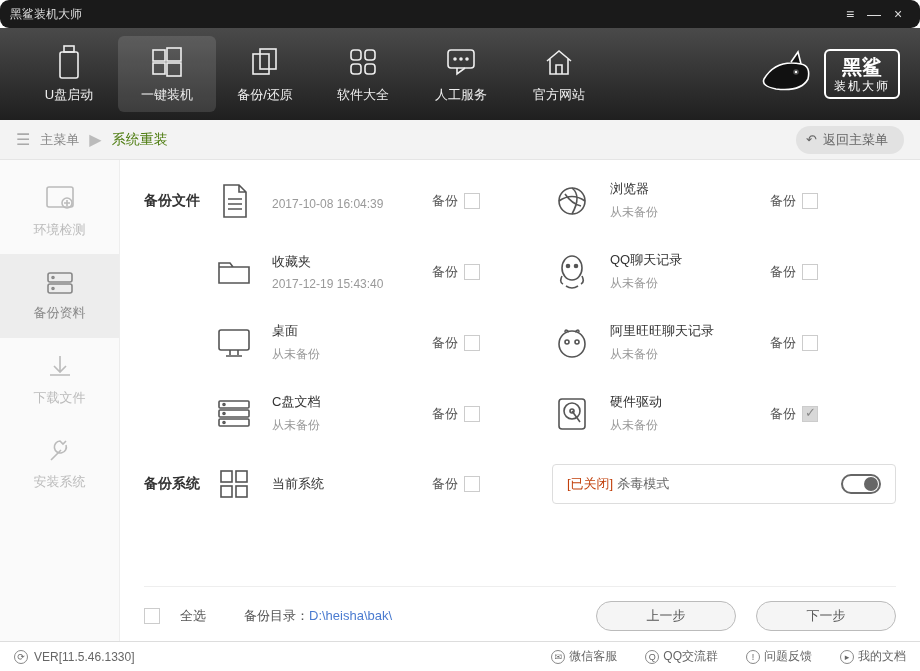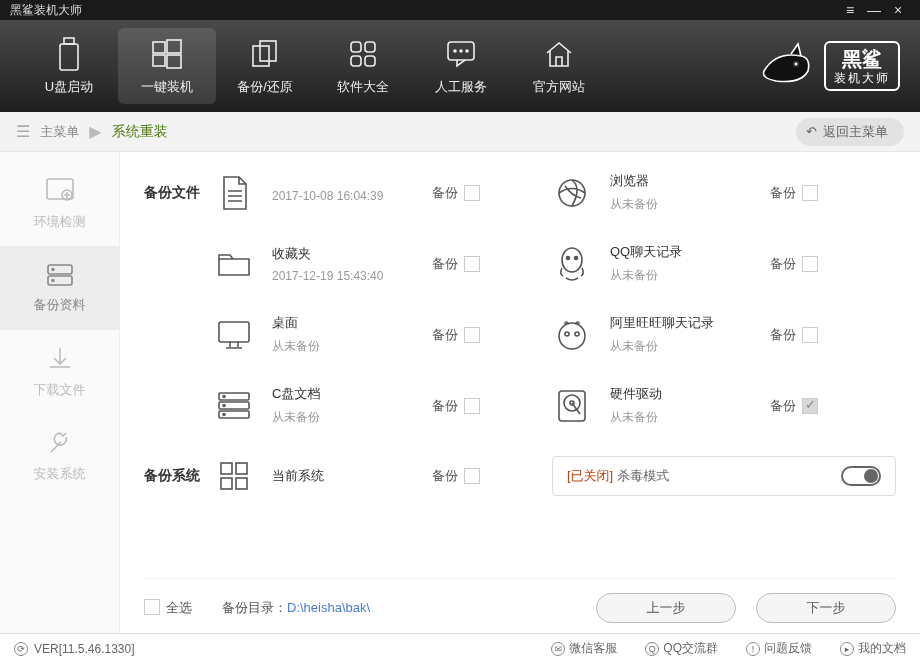--- a/index.html
+++ b/index.html
@@ -1,19 +1,19 @@
 <!DOCTYPE html>
 <html><head>
 <meta charset="utf-8">
 <style>
 * { margin: 0; padding: 0; box-sizing: border-box; font-family: "Microsoft YaHei", sans-serif; }
 body { width: 920px; height: 671px; background: #fff; overflow: hidden; }
 
 
-.titlebar { height: 20px; background: #1a1a1a; display: flex; align-items: center; padding: 0 10px; }
+.titlebar { height: 28px; background: #1a1a1a; display: flex; align-items: center; padding: 0 10px; border-radius: 9px; }
 .titlebar .title { color: #ddd; font-size: 12px; flex: 1; }
 .titlebar .winbtn { color: #ddd; font-size: 14px; width: 24px; text-align: center; cursor: pointer; }
 
 
 .topnav { height: 92px; background: linear-gradient(to bottom, #4a4a4a, #1f1f1f); display: flex; align-items: center; padding: 0 20px; }
 .navitem { width: 98px; height: 76px; display: flex; flex-direction: column; align-items: center; justify-content: center; color: #eee; font-size: 13px; border-radius: 6px; cursor: pointer; }
 .navitem.active { background: rgba(255,255,255,0.12); }
 .navitem .nicon { height: 36px; display: flex; align-items: center; justify-content: center; }
 .navitem .nlabel { margin-top: 6px; }
 .brand { margin-left: auto; display: flex; align-items: center; gap: 8px; color: #fff; }
@@ -52,22 +52,22 @@
 .chk.on { background: #d8d8d8; position: relative; }
 .chk.on::after { content: "✓"; position: absolute; top: -2px; left: 2px; color: #888; font-size: 13px; }
 .gap { width: 40px; }
 
 .antivirus { flex: 1; border: 1px solid #ddd; border-radius: 4px; height: 40px; display: flex; align-items: center; padding: 0 14px; font-size: 13px; color: #666; }
 .antivirus .state { color: #c2410c; }
 .toggle { margin-left: auto; width: 40px; height: 20px; border: 2px solid #666; border-radius: 12px; position: relative; cursor: pointer; }
 .toggle .knob { width: 14px; height: 14px; background: #666; border-radius: 50%; position: absolute; right: 1px; top: 1px; }
 
 .footer-row { display: flex; align-items: center; border-top: 1px solid #eee; padding-top: 14px; gap: 10px; }
-.footer-row .selall { display: flex; align-items: flex-start; gap: 6px; font-size: 13px; color: #555; }
-.footer-row .path { font-size: 13px; color: #555; margin-left: 20px; }
+.footer-row .selall { display: flex; align-items: center; gap: 20px; font-size: 13px; color: #555; }
+.footer-row .path { font-size: 13px; color: #555; margin-left: 28px; }
 .footer-row .pathv { color: #4a7bd0; }
 .navbtn { margin-left: auto; width: 140px; height: 30px; border: 1px solid #bbb; border-radius: 15px; background: #f5f5f5; display: flex; align-items: center; justify-content: center; font-size: 13px; color: #555; cursor: pointer; }
 .navbtn + .navbtn { margin-left: 10px; }
 
 
 .statusbar { height: 30px; border-top: 1px solid #ddd; display: flex; align-items: center; padding: 0 14px; font-size: 12px; color: #666; gap: 24px; }
 .statusbar .ver { display: flex; align-items: center; gap: 6px; }
 .statusbar .slink { display: flex; align-items: center; gap: 4px; cursor: pointer; }
 .statusbar .slinks { margin-left: auto; display: flex; gap: 28px; }
 .circ { width: 14px; height: 14px; border: 1px solid #888; border-radius: 50%; display: inline-flex; align-items: center; justify-content: center; font-size: 9px; }

